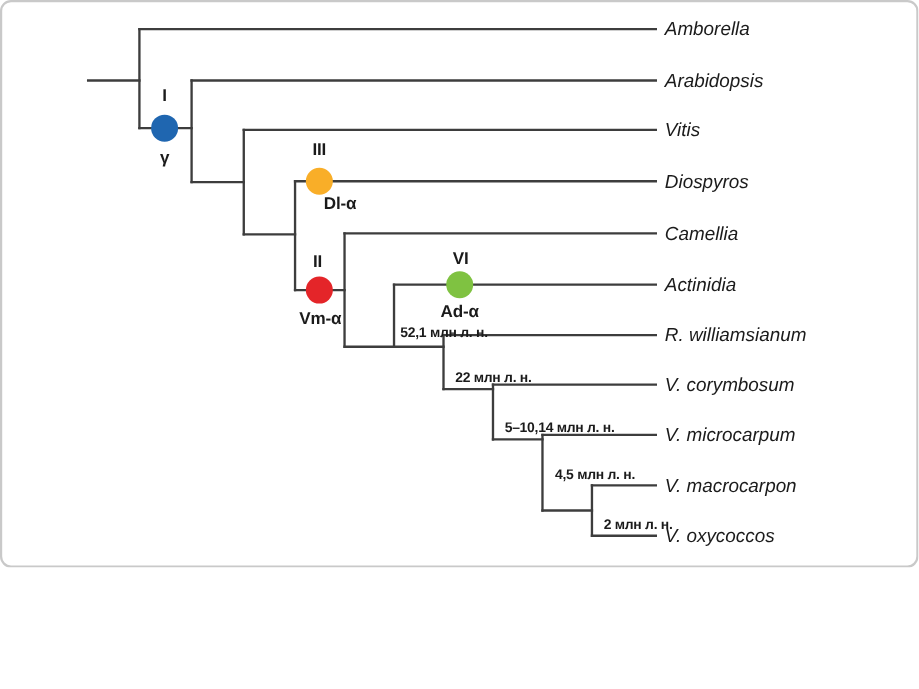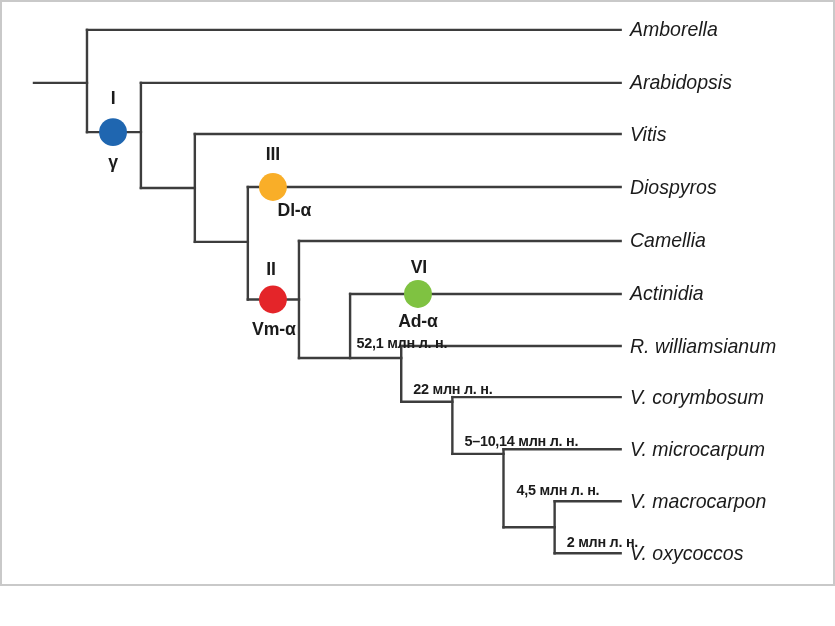--- a/index.html
+++ b/index.html
@@ -1,22 +1,22 @@
 <!DOCTYPE html>
 <html><head>
 <meta charset="utf-8">
 <style>
   html,body{margin:0;padding:0;background:#ffffff;}
   .figure-card{
     position:relative;
-    width:835px;height:586px;
+    width:835px;height:516px;
     box-sizing:border-box;
     background:#ffffff;
     border:2px solid #c9c9c9;
-    border-radius:0;
+    border-radius:10px;
     overflow:hidden;
     font-family:"Liberation Sans",sans-serif;
   }
   svg{display:block;width:100%;height:100%;}
   .taxon{
     font-family:"Liberation Sans",sans-serif;
     font-style:italic;
     font-size:21px;
     fill:#1b1b1b;
   }

